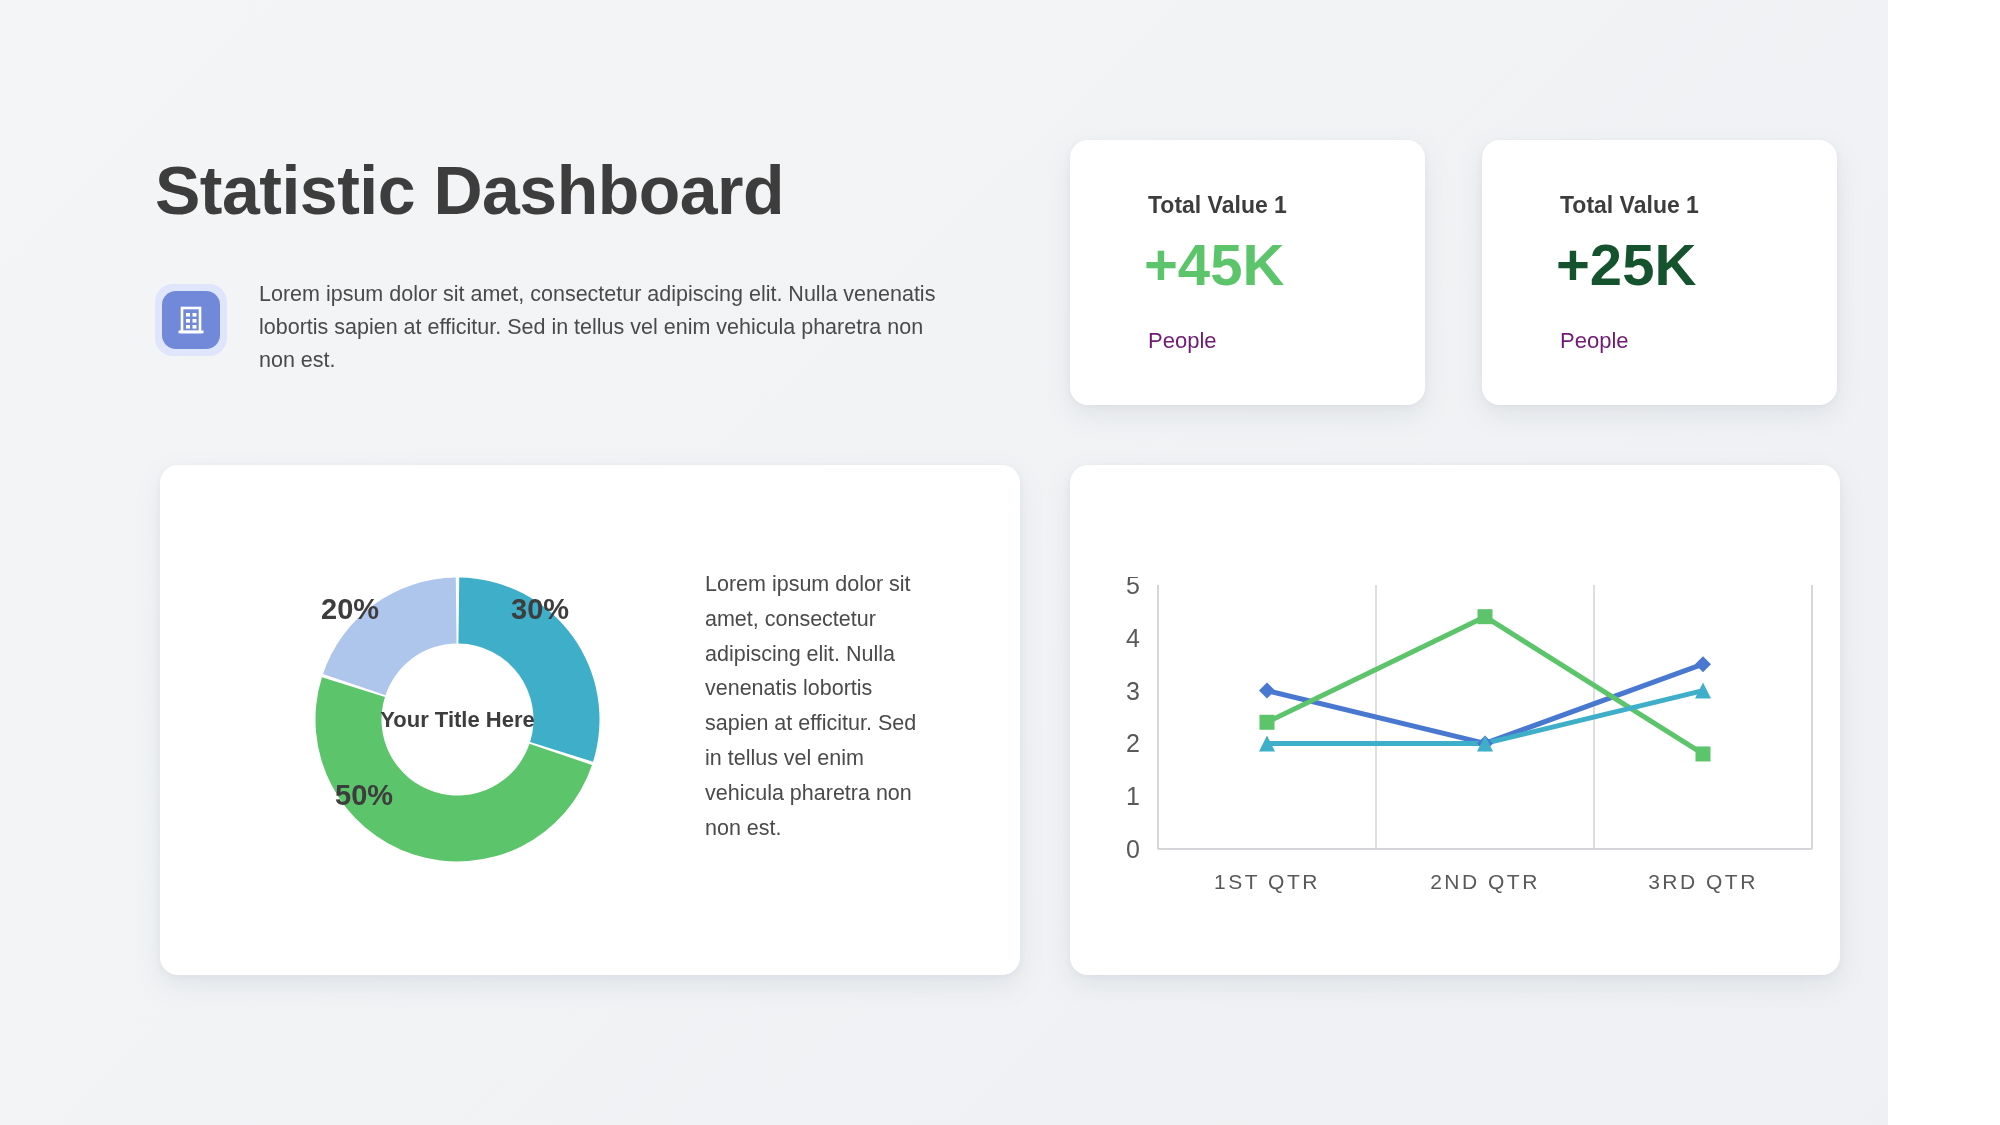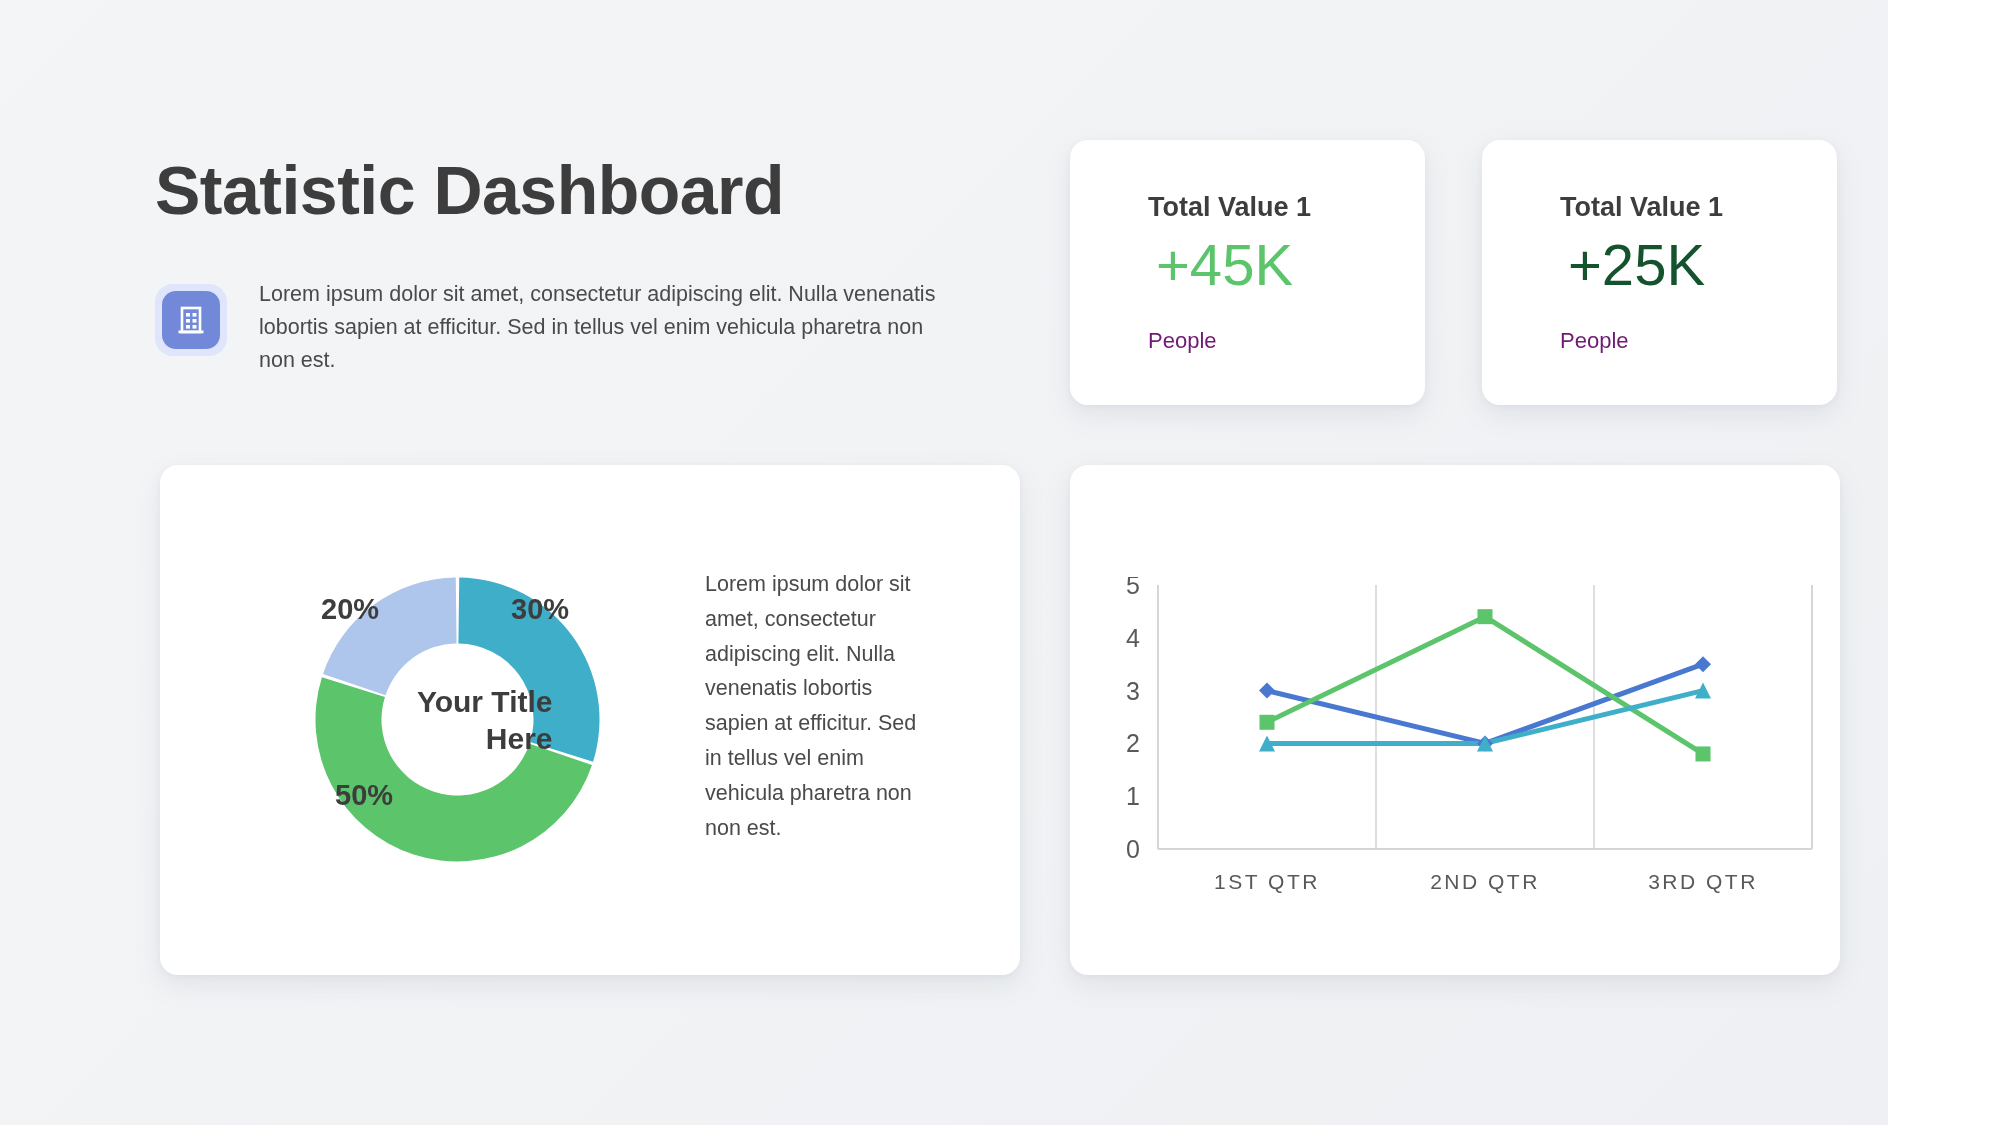--- a/index.html
+++ b/index.html
@@ -78,30 +78,30 @@
                 0 2px 6px rgba(120, 130, 150, 0.07);
   }
 
   
   #stat-card-1 { left: 1070px; top: 140px; width: 355px; height: 265px; }
   #stat-card-2 { left: 1482px; top: 140px; width: 355px; height: 265px; }
   .stat-label {
     position: absolute;
     left: 78px;
     top: 52px;
-    font-size: 27px;
+    font-size: 23px;
     font-weight: bold;
     color: #3d3d3d;
   }
   .stat-value {
     position: absolute;
-    left: 86px;
+    left: 74px;
     top: 96px;
     font-size: 58px;
-    font-weight: normal;
+    font-weight: bold;
     line-height: 1;
   }
   .stat-unit {
     position: absolute;
     left: 78px;
     top: 188px;
     font-size: 22px;
     color: #701a75;
   }
 
@@ -119,22 +119,22 @@
     width: 365px;
     height: 365px;
   }
   #donut-svg { display: block; }
   #donut-center-text {
     position: absolute;
     left: 50%;
     top: 50%;
     transform: translate(-50%, -50%);
     width: 190px;
-    text-align: right;
-    font-size: 30px;
+    text-align: center;
+    font-size: 22px;
     font-weight: bold;
     color: #3d3d3d;
     line-height: 1.25;
     pointer-events: none;
   }
   .slice-label {
     position: absolute;
     font-size: 29px;
     font-weight: bold;
     color: #3d3d3d;

